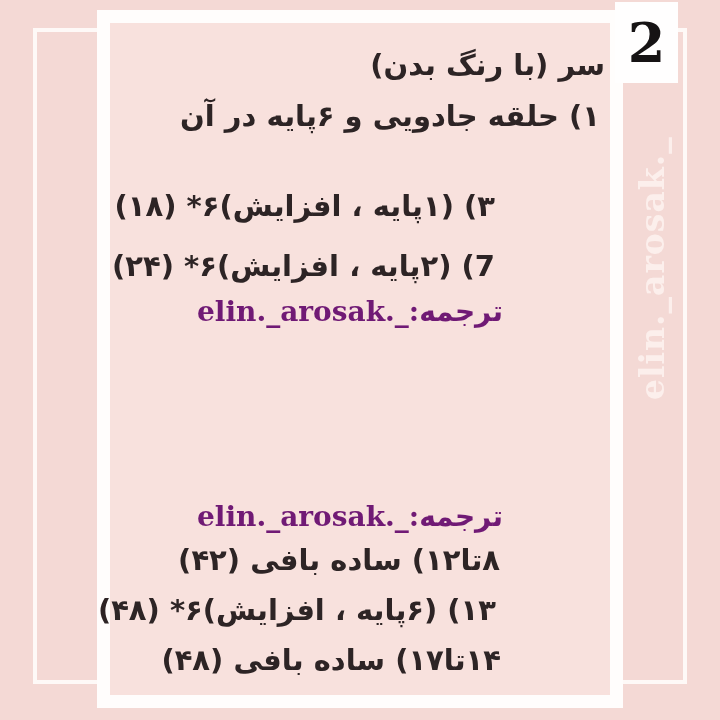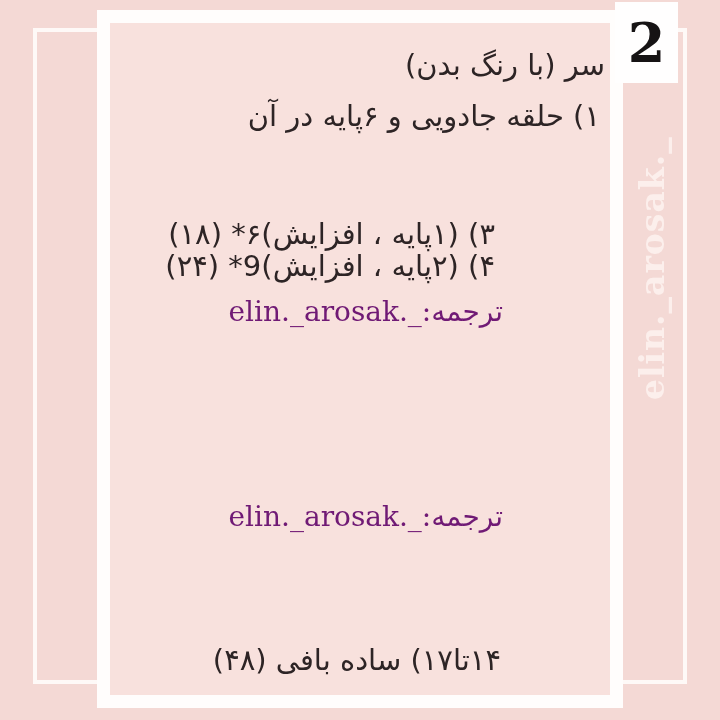--- a/index.html
+++ b/index.html
@@ -22,21 +22,21 @@
       font-size:54px;color:#161314;line-height:1;}
 
   
   .watermark{position:absolute;left:621px;top:100px;width:64px;height:300px;z-index:3;
       writing-mode:vertical-rl;transform:rotate(180deg);
       font-family:"DejaVu Serif","Liberation Serif",serif;font-weight:bold;
       font-size:33px;letter-spacing:1px;color:#fcefec;line-height:64px;text-align:left;}
 
   
   .ln{position:absolute;white-space:nowrap;direction:rtl;unicode-bidi:plaintext;
-      font-family:"DejaVu Sans",sans-serif;font-weight:normal;font-size:29px;
+      font-family:"DejaVu Sans",sans-serif;font-weight:bold;font-size:29px;
       line-height:36px;color:#2d2425;z-index:4;}
   .ln.latin{direction:ltr;unicode-bidi:normal;
       font-family:"DejaVu Serif","DejaVu Sans",serif;
       font-size:28px;line-height:40px;color:#701a75;}
 </style>
 </head>
 <body>
 
 <div class="stage">
 
@@ -44,19 +44,21 @@
   <div class="card"></div>
 
   <div class="badge">
     <span>2</span>
   </div>
 
   <div class="watermark">elin._arosak._</div>
 
   <div class="ln" style="top:47px;right:115px">سر (با رنگ بدن)</div>
   <div class="ln" style="top:98px;right:120px">۱) حلقه جادویی و ۶پایه در آن</div>
-  <div class="ln" style="top:216px;right:225px">۳) (۱پایه ، افزایش)۶* (۱۸)</div>
-  <div class="ln" style="top:248px;right:225px">۴) (۲پایه ، افزایش)9* (۲۴)</div>
+  <div class="ln" style="top:188px;right:225px">۳) (۱پایه ، افزایش)۶* (۱۸)</div>
+  <div class="ln" style="top:248px;right:225px">7) (۲پایه ، افزایش)۶* (۲۴)</div>
   <div class="ln latin" style="top:292px;right:217px">elin._arosak._:ترجمه</div>
   <div class="ln latin" style="top:497px;right:217px">elin._arosak._:ترجمه</div>
+  <div class="ln" style="top:542px;right:220px">۸تا۱۲) ساده بافی (۴۲)</div>
+  <div class="ln" style="top:592px;right:224px">۱۳) (۶پایه ، افزایش)۶* (۴۸)</div>
   <div class="ln" style="top:642px;right:219px">۱۴تا۱۷) ساده بافی (۴۸)</div>
 
 </div>
 
 </body></html>

